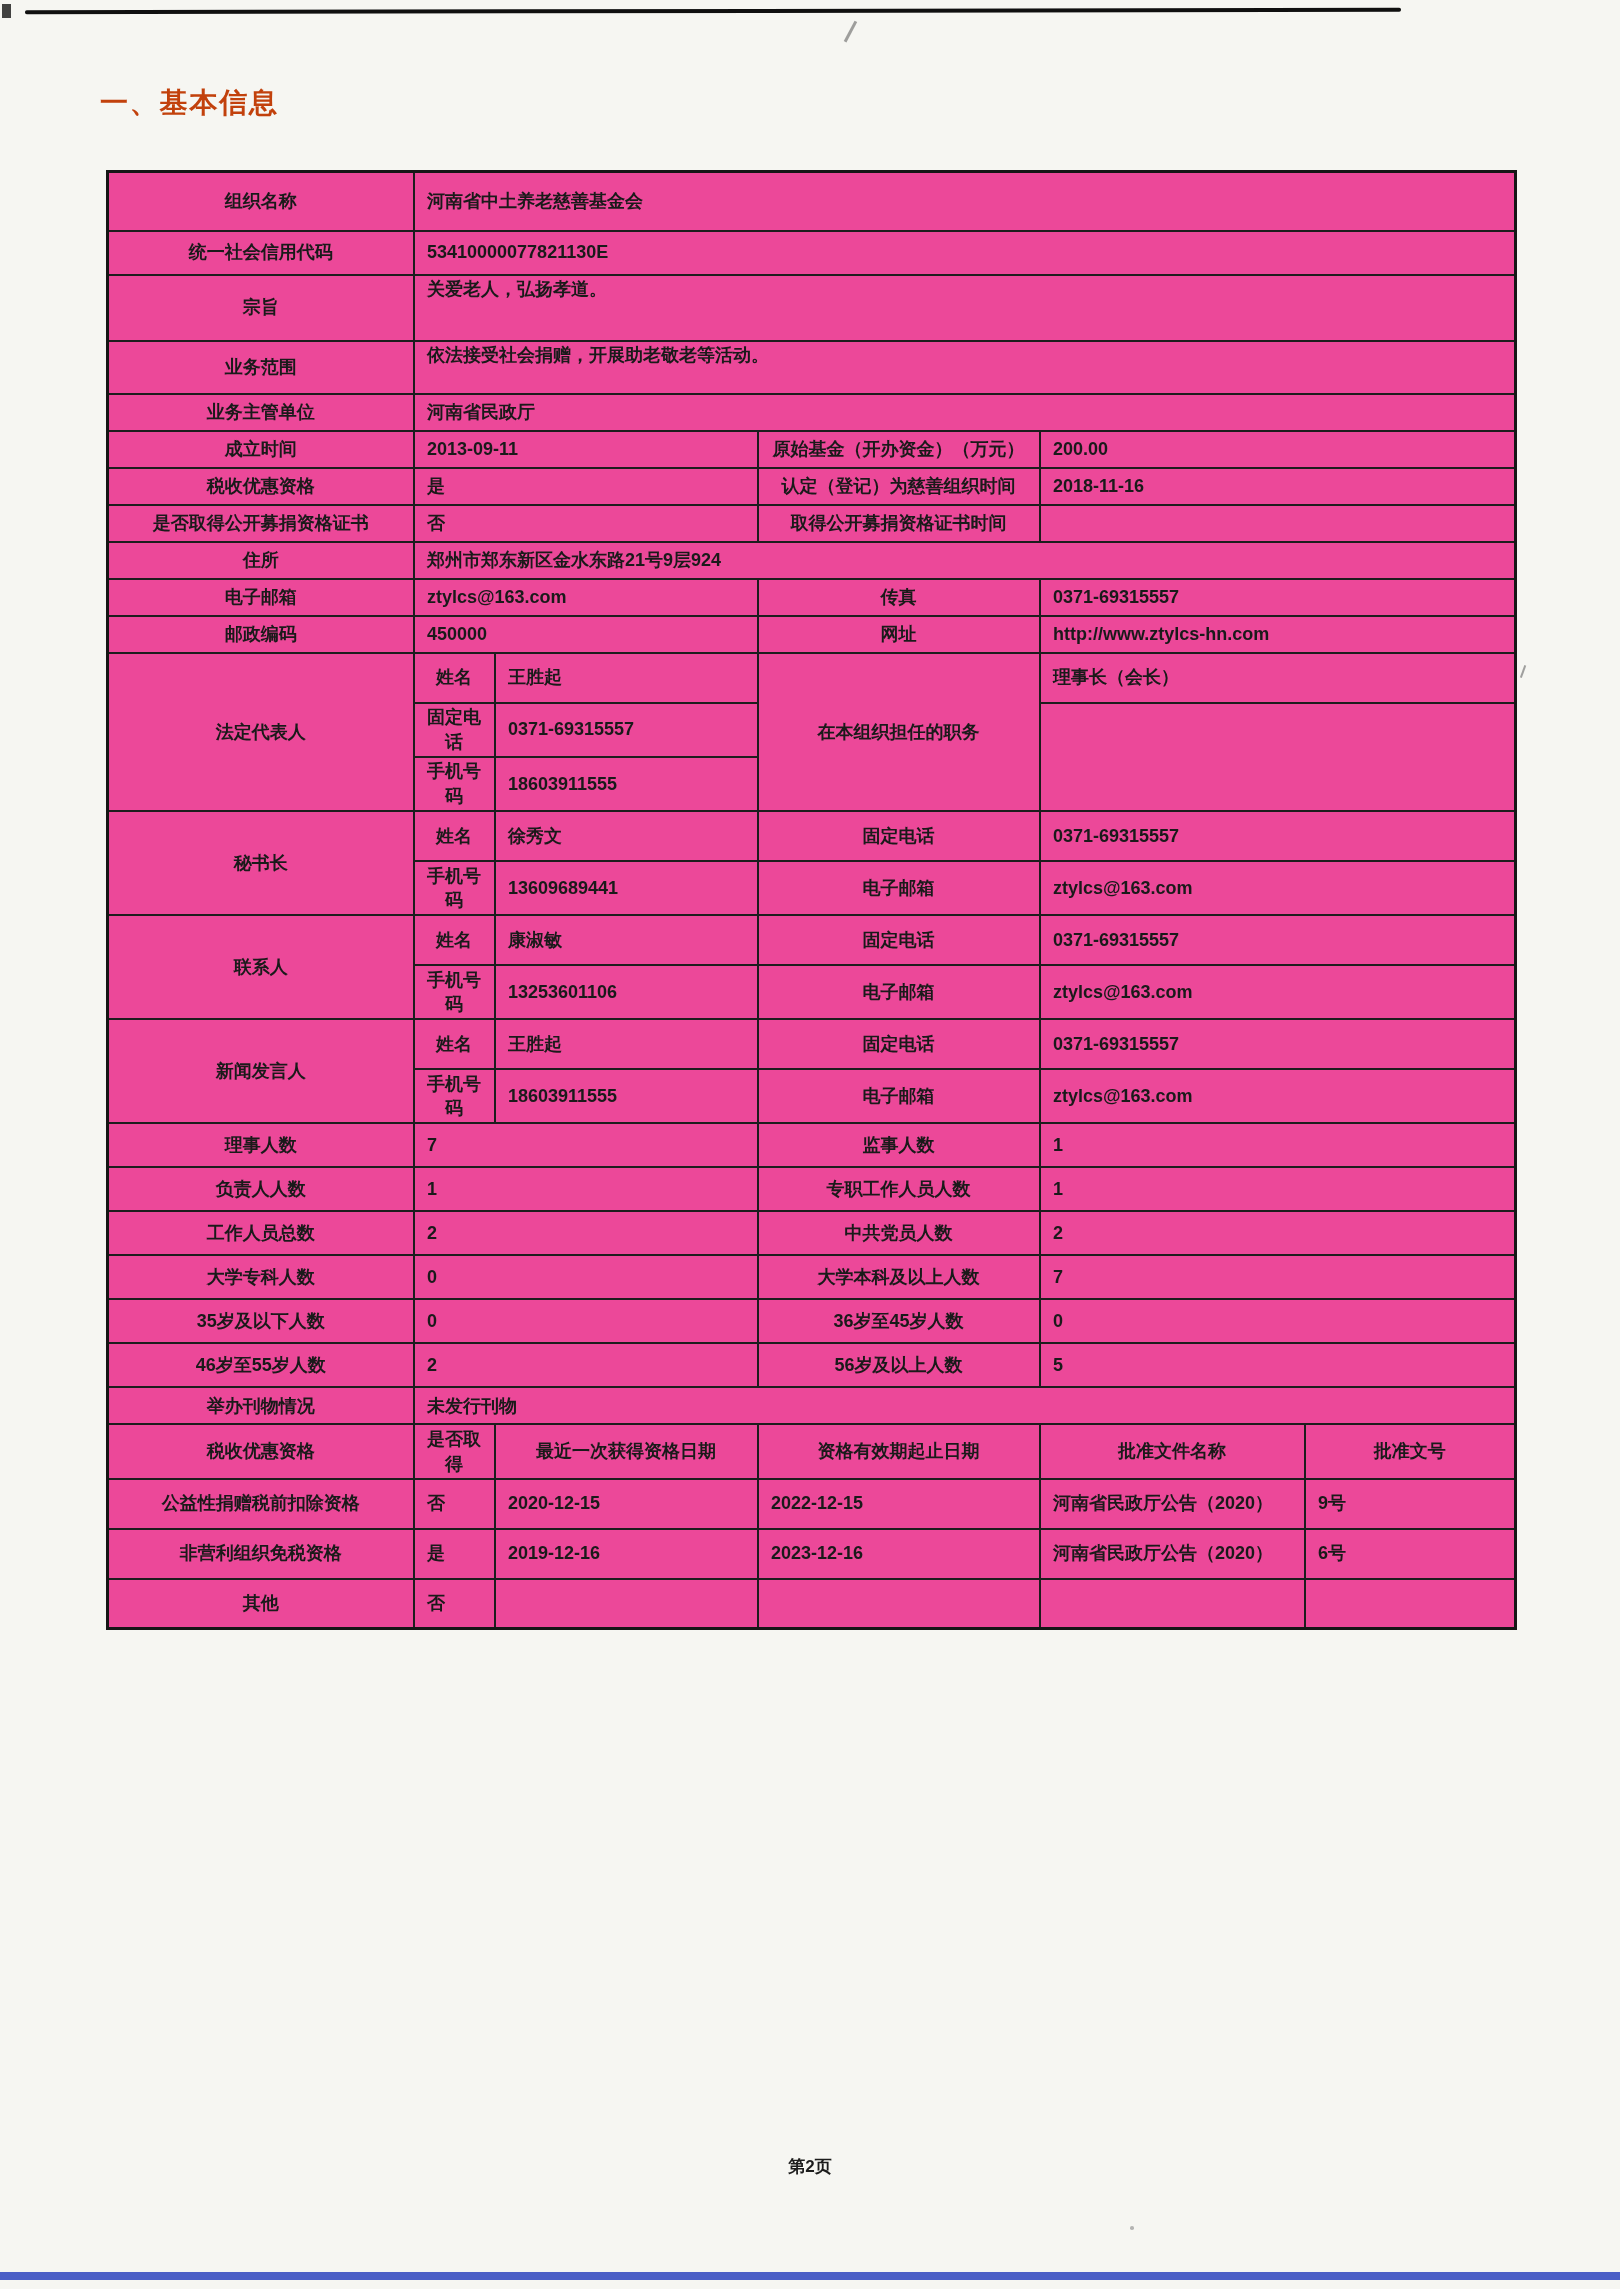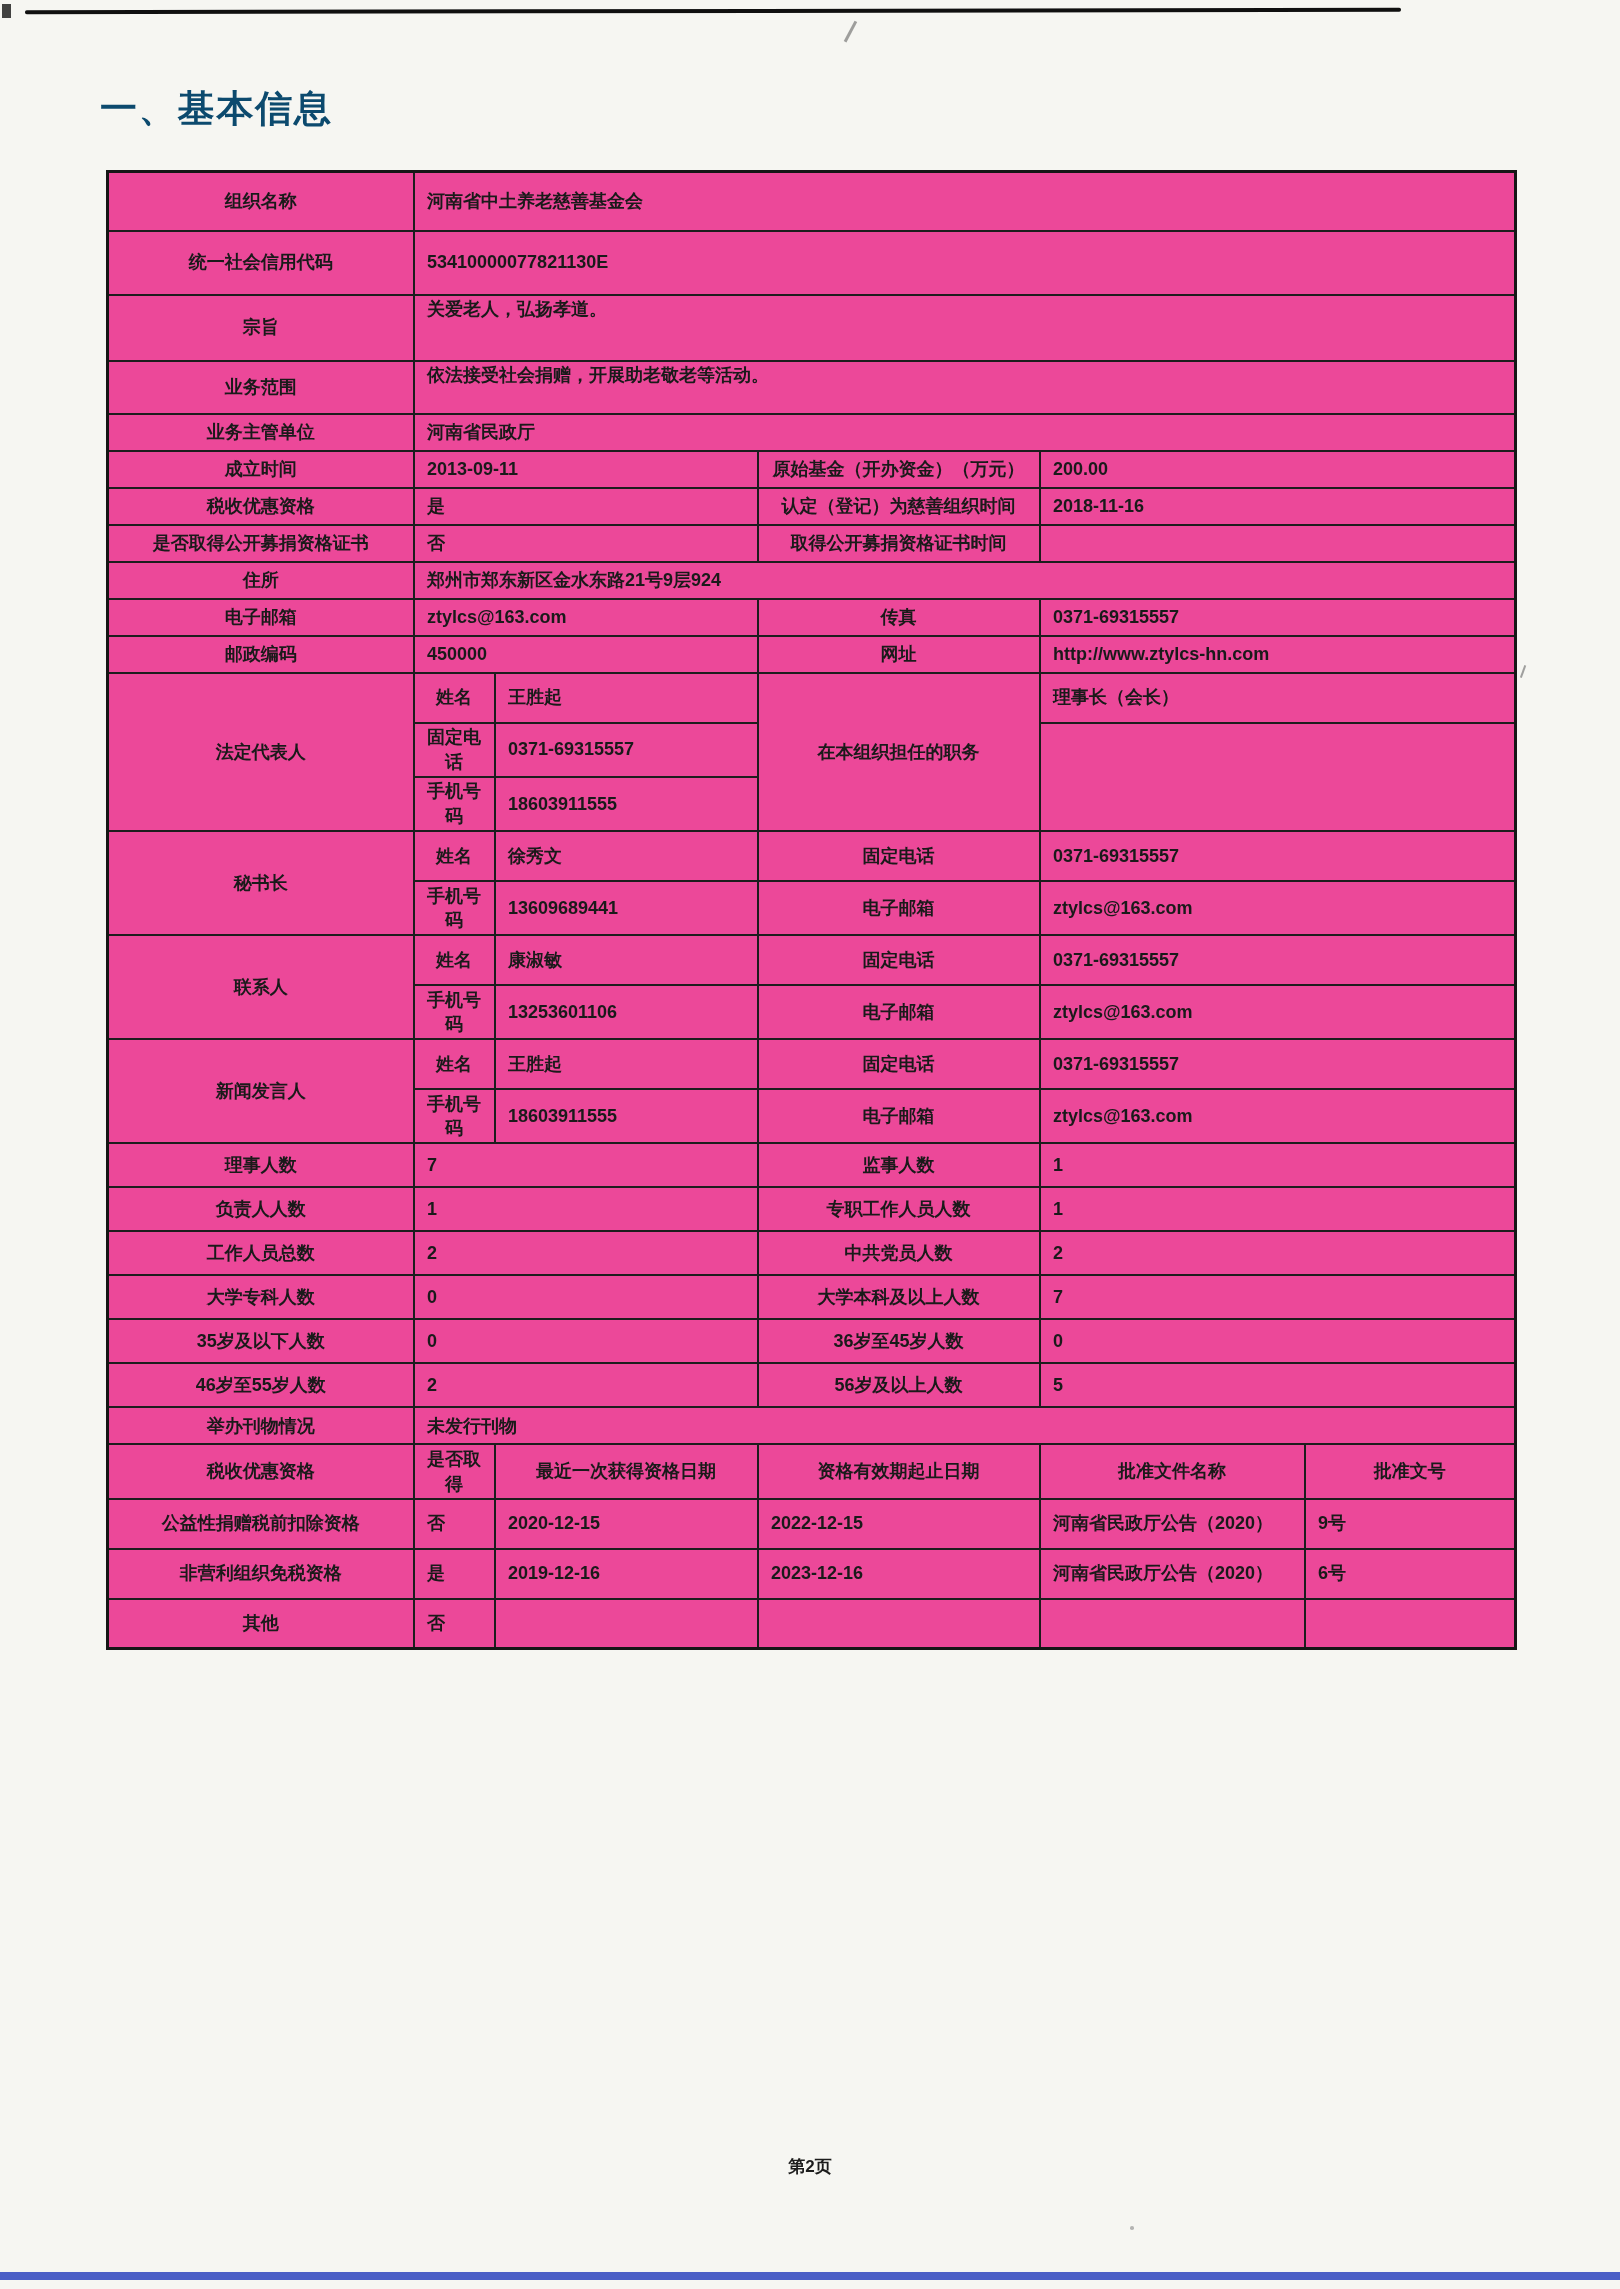--- a/index.html
+++ b/index.html
@@ -4,37 +4,37 @@
 <style>
   html,body{margin:0;padding:0;}
   body{
     width:1620px;height:2289px;position:relative;
     background:#f6f6f2;
     font-family:"Liberation Sans","DejaVu Sans",sans-serif;
     color:#181818;overflow:hidden;
   }
   .page-title{
     position:absolute;left:100px;top:84px;
-    font-size:37px;font-weight:800;letter-spacing:1.8px;color:#0c4a6e;
+    font-size:28px;font-weight:800;letter-spacing:1.8px;color:#c2410c;
   }
   table.form{
     position:absolute;left:106px;top:170px;width:1410px;
     border-collapse:collapse;table-layout:fixed;
     background:#ec4899;
     border:3.6px solid #161616;
   }
   table.form td{
     border:2.2px solid #1d1d1d;
     font-size:18px;font-weight:700;line-height:1.35;color:#1a1a1a;
     overflow:hidden;
   }
   td.lab{text-align:center;padding:1.8px 5.4px;font-size:17px;}
   td.val{text-align:left;padding:1.8px 7.2px 1.8px 12.5px;}
   td.vtop{vertical-align:top;padding-top:1px;}
-  tr.h44{height:39px} tr.h48{height:37px} tr.h54{height:64px}
+  tr.h44{height:39px} tr.h48{height:37px} tr.h54{height:44px}
   tr.h56{height:50px} tr.h58{height:44px} tr.h66{height:59px}
   tr.h76{height:66px} tr.h84{height:53px}
   .footer{
     position:absolute;left:0;top:2155px;width:100%;
     text-align:center;font-size:17px;font-weight:700;color:#1c1c1c;
   }
   
   .top-line{position:absolute;left:25px;top:9px;width:1376px;height:3.6px;background:#101010;border-radius:1.8px;transform:rotate(-0.1deg);}
   .corner-mark{position:absolute;left:1.8px;top:3.6px;width:9px;height:14.3px;background:#222;opacity:.85;}
   .diag-mark{position:absolute;left:849px;top:19.7px;width:2.7px;height:23px;background:#555;opacity:.55;transform:rotate(28deg);}

